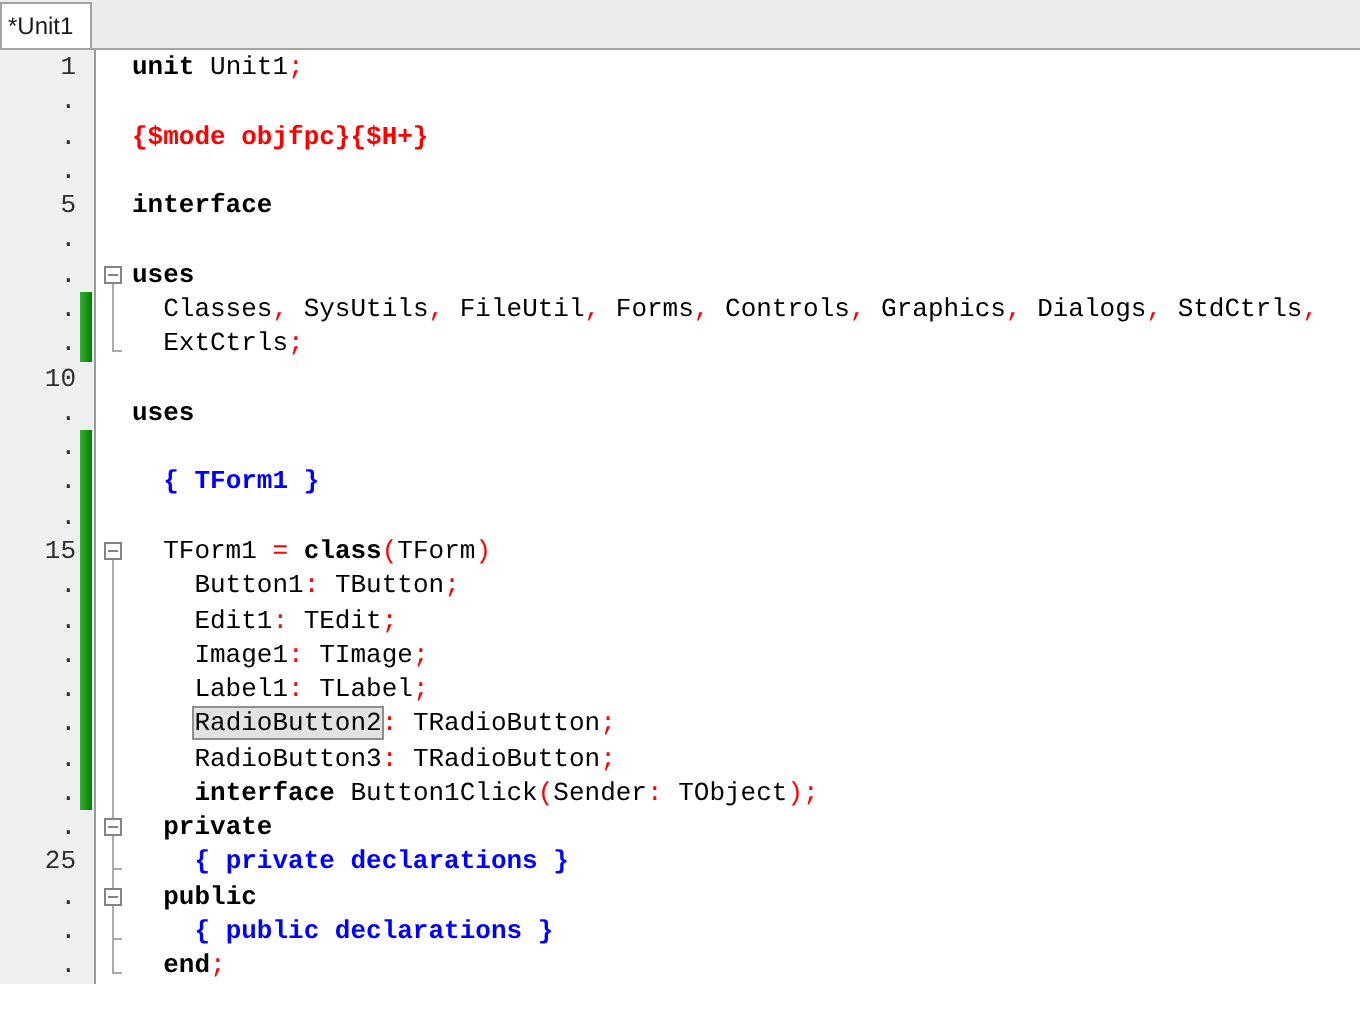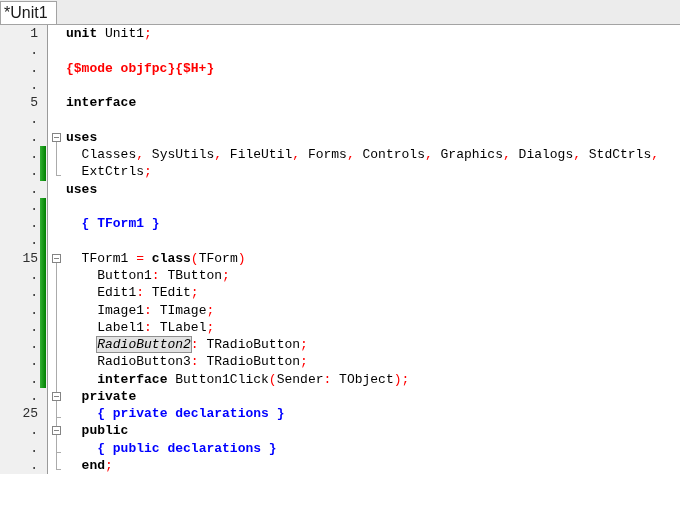--- a/index.html
+++ b/index.html
@@ -12,21 +12,21 @@
   
   .tabbar{
     height:25px;box-sizing:border-box;background:#ececec;
     border-bottom:1px solid #a3a3a3;display:flex;align-items:flex-end;
   }
   .tab{
     height:23px;box-sizing:border-box;background:#ffffff;
     border:1px solid #a3a3a3;border-bottom:none;
     display:flex;align-items:center;padding:0 8px 0 3px;
     font-family:"Liberation Sans","DejaVu Sans",sans-serif;
-    font-size:16px;color:#1a1a1a;
+    font-size:12px;color:#1a1a1a;
   }
   
   .editor{position:relative;background:#fff;}
   .row{display:flex;height:var(--lh);line-height:var(--lh);font-size:13px;}
   .ln{
     width:38px;box-sizing:border-box;flex:none;text-align:right;
     background:#f0f0f0;color:#2e2e2e;font-size:13px;
   }
   .chg{
     width:10px;flex:none;background:#f0f0f0;position:relative;
@@ -50,21 +50,21 @@
   .f-box::after{
     content:"";position:absolute;left:1px;right:1px;top:3px;height:1px;
     background:var(--foldbox);
   }
   
   .p {color:var(--plain);}
   .k {color:var(--keyword);font-weight:bold;margin-top:36px;}
   .s {color:var(--symbol);}
   .d {color:var(--directive);font-weight:bold;}
   .c {color:var(--comment);font-weight:bold;}
-  .hl{background:var(--hl-bg);outline:1px solid var(--hl-border);font-style:italic;}
+  .hl{background:var(--hl-bg);outline:1px solid var(--hl-border);}
 </style>
 </head>
 <body>
 
 <div id="app" style="--plain: #000000; --keyword: #000000; --symbol: #ff0000; --directive: #ff0000; --comment: #0000ff; --chg-light: #33b133; --chg-dark: #008000; --foldline: #ababab; --foldbox: #848484; --hl-bg: #e2e2e2; --hl-border: #8f8f8f;">
   <div class="tabbar">
     <div class="tab">
       <span>*Unit1</span>
     </div>
   </div>
@@ -129,20 +129,26 @@
         <div class="chg">
           <div class="bar"></div>
         </div>
         <div class="fold">
           <div class="f-vth"></div>
           <div class="f-tick"></div>
         </div>
         <div class="code"><span class="p">  ExtCtrls</span><span class="s">;</span></div>
       </div>
       <div class="row">
+        <div class="ln">10</div>
+        <div class="chg"></div>
+        <div class="fold"></div>
+        <div class="code"></div>
+      </div>
+      <div class="row">
         <div class="ln">.</div>
         <div class="chg"></div>
         <div class="fold"></div>
         <div class="code"><span class="k">uses</span></div>
       </div>
       <div class="row">
         <div class="ln">.</div>
         <div class="chg">
           <div class="bar"></div>
         </div>

